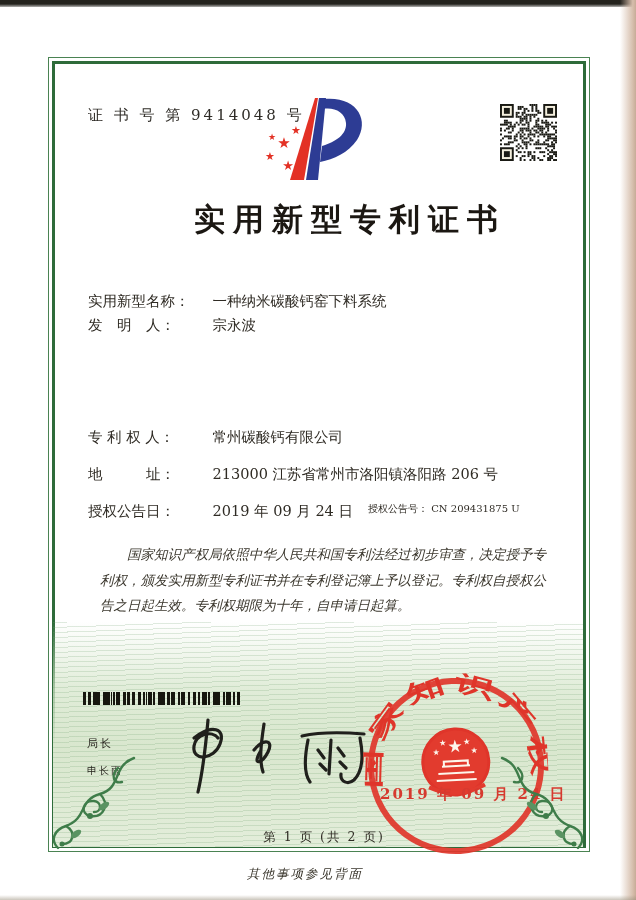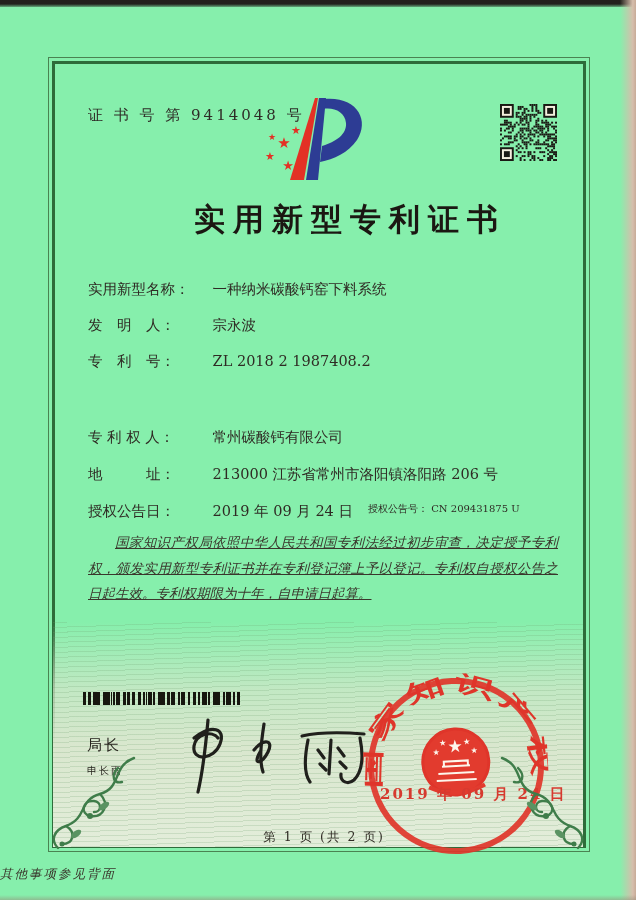--- a/index.html
+++ b/index.html
@@ -1,18 +1,18 @@
 <!DOCTYPE html>
 <html><head>
 <meta charset="utf-8">
 <style>
   html,body{margin:0;padding:0;}
   body{width:636px;height:900px;overflow:hidden;background:#b9b2a2;
        font-family:"DejaVu Serif","Liberation Serif",serif;}
-  .page{position:relative;width:636px;height:900px;background:#86efac;overflow:hidden;}
+  .page{position:relative;width:636px;height:900px;background:#ffffff;overflow:hidden;}
   .scan-top{position:absolute;left:0;top:0;width:636px;height:7px;
             background:linear-gradient(180deg,#23221d 0 4px,rgba(35,34,29,.35));}
   .scan-right{position:absolute;right:0;top:0;width:16px;height:900px;
               background:linear-gradient(90deg,rgba(214,190,172,0),#d6beac 80%,#c7ab97);}
   .scan-bottom{position:absolute;left:0;bottom:0;width:636px;height:5px;
                background:linear-gradient(0deg,rgba(150,140,120,.5),rgba(150,140,120,0));}
   .frame{position:absolute;left:48px;top:57px;width:540px;height:793px;
          border:1px solid #4a8352;}
   .frame-inner{position:absolute;left:3px;top:3px;right:3px;bottom:3px;
                border:3px solid #2e6b3a;}
@@ -24,34 +24,34 @@
   .logo{position:absolute;left:262px;top:96px;width:112px;height:88px;}
   .qr{position:absolute;left:500px;top:104px;width:57px;height:57px;}
   .title{position:absolute;left:48px;top:199px;width:604px;text-align:center;
          font-size:31px;font-weight:700;letter-spacing:8px;color:#1b1712;}
   .field-row{position:absolute;left:88px;font-size:14.5px;color:#2f2b24;white-space:nowrap;}
   .field-label{display:inline-block;min-width:118px;}
   .field-value{margin-left:2px;}
   .grant-no{position:absolute;left:368px;font-size:10px;color:#2f2b24;white-space:nowrap;}
   .paras{position:absolute;left:88px;top:530px;width:470px;font-size:13.5px;line-height:25.5px;
          color:#3a362c;font-style:italic;}
-  .paras p{margin:0;text-indent:2em;text-align:justify;text-decoration:underline;}
+  .paras p{margin:12px;text-indent:2em;text-align:justify;}
   .barcode{position:absolute;left:83px;top:692px;width:160px;height:13px;background:
       repeating-linear-gradient(90deg,#17170f 0 2px,transparent 2px 5px),
       repeating-linear-gradient(90deg,#17170f 0 1px,transparent 1px 7px),
       repeating-linear-gradient(90deg,#17170f 0 3px,transparent 3px 11px);}
-  .director-title{position:absolute;left:87px;top:736px;font-size:15px;color:#25221c;letter-spacing:2px;}
+  .director-title{position:absolute;left:87px;top:736px;font-size:11px;color:#25221c;letter-spacing:2px;}
   .director-name{position:absolute;left:87px;top:764px;font-size:10px;color:#25221c;letter-spacing:2px;}
   .signature{position:absolute;left:168px;top:712px;width:225px;height:92px;}
   .seal{position:absolute;left:364px;top:674px;width:184px;height:184px;transform:rotate(-3deg);}
   .seal-date{position:absolute;left:380px;top:785px;font-size:15px;color:#d63a2f;letter-spacing:2px;
              font-weight:600;}
   .page-footer{position:absolute;left:48px;top:829px;width:480px;text-align:center;
                font-size:12.5px;color:#2f2b24;letter-spacing:2px;padding-left:36px;}
-  .back-note{position:absolute;left:0;top:866px;width:610px;text-align:left;
+  .back-note{position:absolute;left:0;top:866px;width:610px;text-align:center;
              font-size:12.5px;color:#3a362c;font-style:italic;letter-spacing:2px;}
   .flourish{position:absolute;width:92px;height:96px;}
   .flourish.bl{left:44px;top:754px;}
   .flourish.br{left:500px;top:754px;transform:scaleX(-1);}
 </style>
 </head>
 <body>
 
 <div class="page">
 
@@ -371,31 +371,27 @@
       <rect x="22" y="0" width="7" height="7" fill="#1a1a14"></rect>
       <rect x="23" y="1" width="5" height="5" fill="#f4efde"></rect>
       <rect x="24" y="2" width="3" height="3" fill="#1a1a14"></rect>
       <rect x="0" y="22" width="7" height="7" fill="#1a1a14"></rect>
       <rect x="1" y="23" width="5" height="5" fill="#f4efde"></rect>
       <rect x="2" y="24" width="3" height="3" fill="#1a1a14"></rect>
     </svg>
 
   <div class="title">实用新型专利证书</div>
 
-  <div class="field-row" style="top:280px">
+  <div class="field-row" style="top:292px">
     <span class="field-label">实用新型名称：</span>
     <span class="field-value">一种纳米碳酸钙窑下料系统</span>
   </div>
   <div class="field-row" style="top:316px">
     <span class="field-label">发　明　人：</span>
     <span class="field-value">宗永波</span>
-  </div>
-  <div class="field-row" style="top:352px">
-    <span class="field-label">专　利　号：</span>
-    <span class="field-value">ZL 2018 2 1987408.2</span>
   </div>
   <div class="field-row" style="top:428px">
     <span class="field-label">专 利 权 人：</span>
     <span class="field-value">常州碳酸钙有限公司</span>
   </div>
   <div class="field-row" style="top:465px">
     <span class="field-label">地　　　址：</span>
     <span class="field-value">213000 江苏省常州市洛阳镇洛阳路 206 号</span>
   </div>
   <div class="field-row" style="top:502px">

